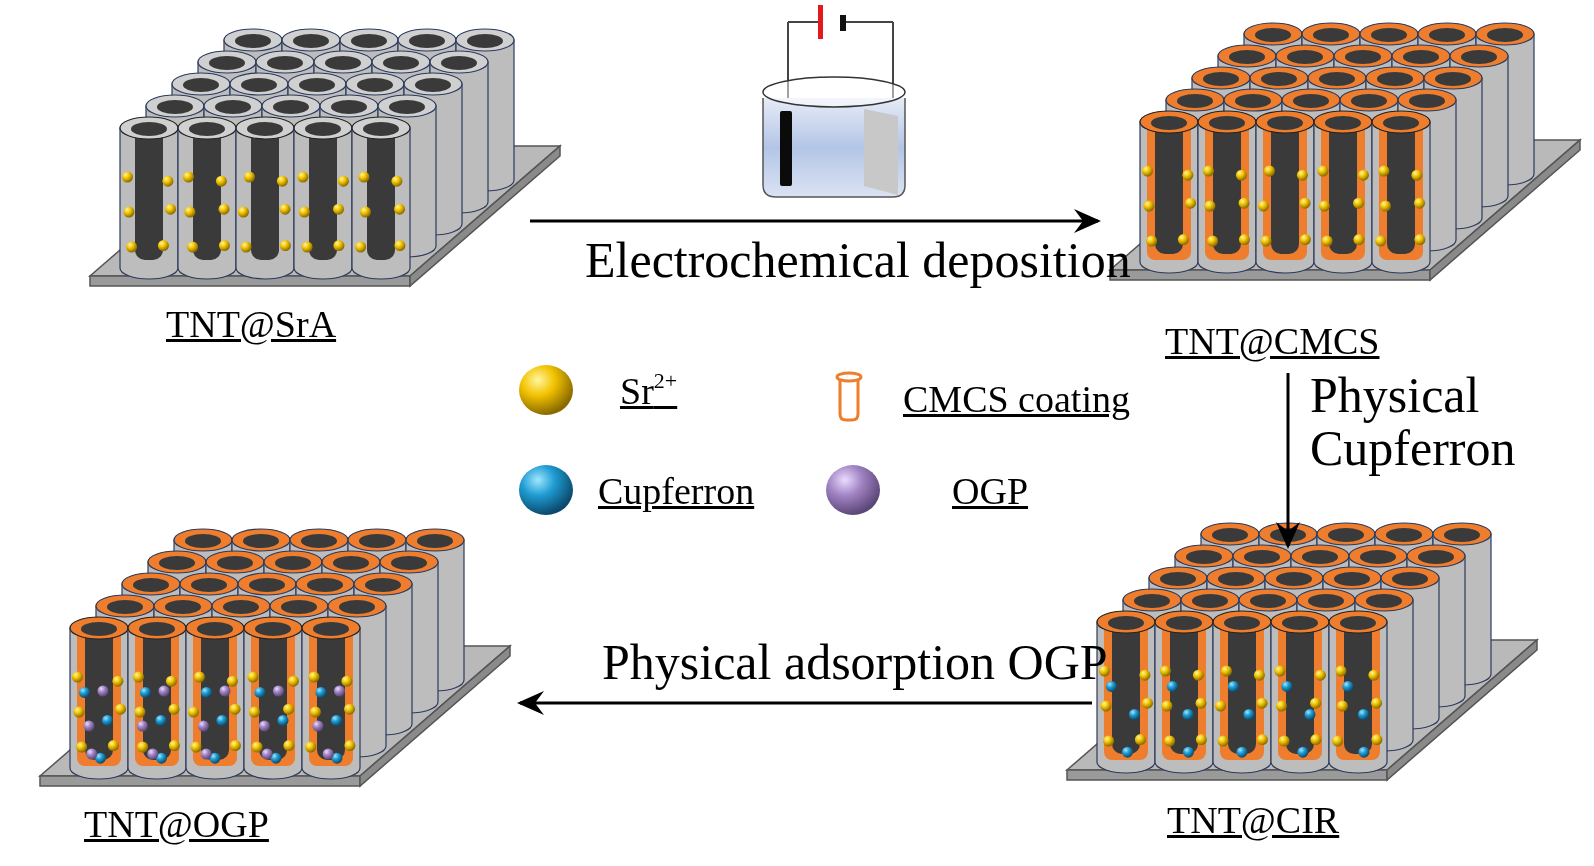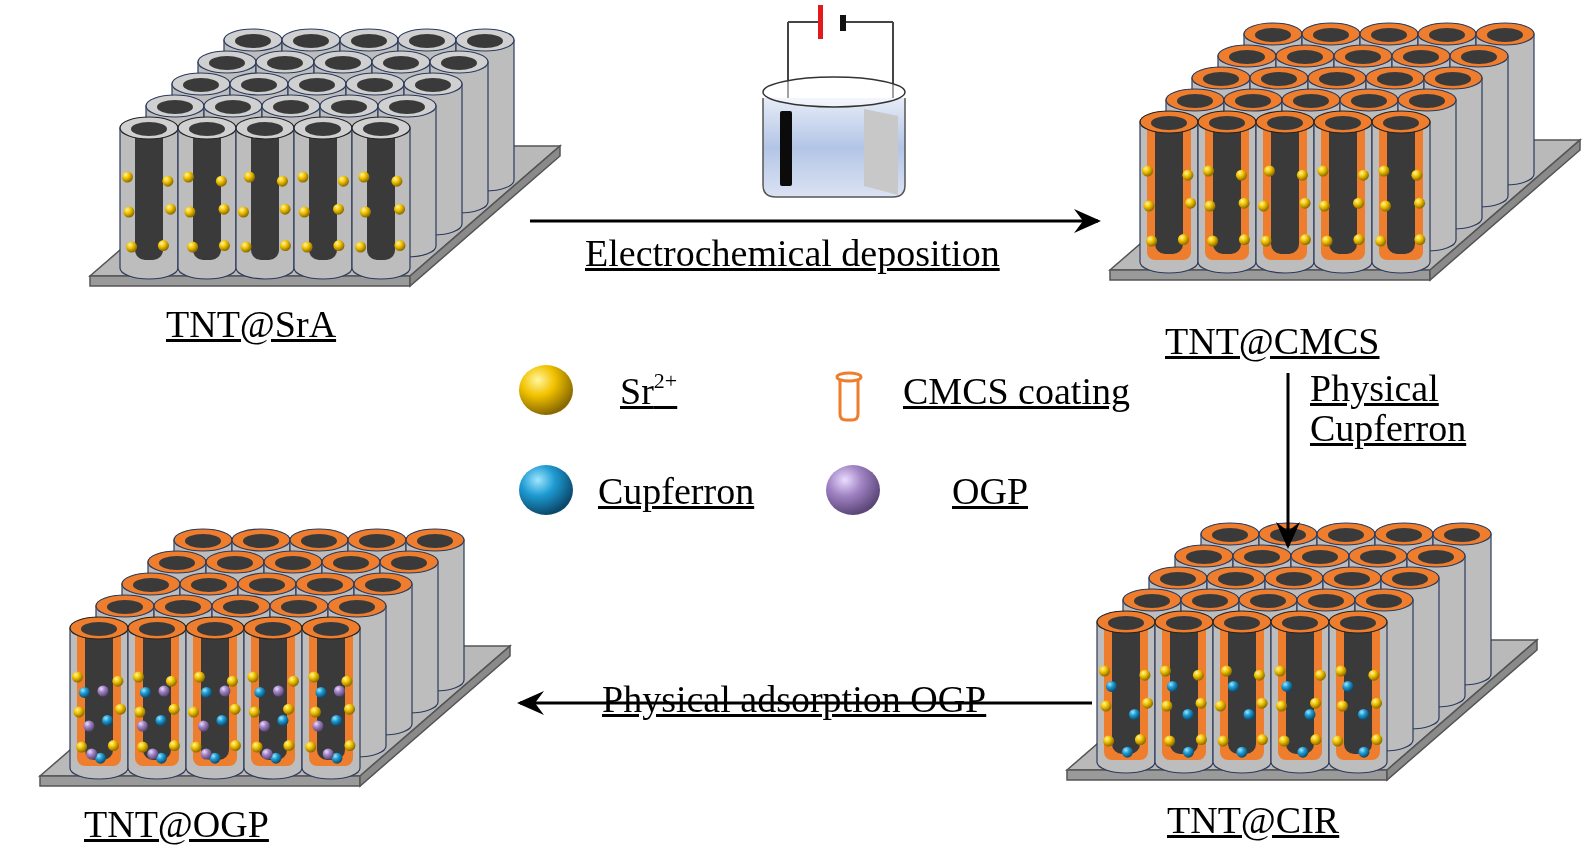--- a/index.html
+++ b/index.html
@@ -1,21 +1,21 @@
 <!DOCTYPE html>
 <html><head>
 <meta charset="utf-8">
 <style>
   html, body { margin:0; padding:0; background:#ffffff; }
   body { width:1594px; height:866px; position:relative; overflow:hidden;
          font-family:"Liberation Serif", "DejaVu Serif", serif; color:#000; }
   svg.scene { position:absolute; left:0; top:0; }
   .lbl { position:absolute; font-size:38px; line-height:1; white-space:nowrap;text-decoration:underline; }
   .lbl sup { font-size:22px; vertical-align:top; position:relative; top:-2px; }
-  .step { position:absolute; font-size:38px; line-height:1.05; white-space:nowrap;text-decoration:underline; }
+  .step { position:absolute; font-size:50px; line-height:1.05; white-space:nowrap; }
 </style>
 </head>
 <body>
 
 <svg class="scene" width="1594" height="866" viewBox="0 0 1594 866">
   <defs>
     <radialGradient id="g-sr" cx="35%" cy="30%" r="70%">
       <stop offset="0" stop-color="#fff6a0"></stop>
         <stop offset="0.45" stop-color="#f2c200"></stop>
         <stop offset="1" stop-color="#8a6a00"></stop>
@@ -787,18 +787,18 @@
 <div class="lbl" style="left:166px; top:305px;">TNT@SrA</div>
 <div class="lbl" style="left:1165px; top:322px;">TNT@CMCS</div>
 <div class="lbl" style="left:1167px; top:801px;">TNT@CIR</div>
 <div class="lbl" style="left:84px; top:805px;">TNT@OGP</div>
 
 <div class="step" style="left:585px; top:234px;">Electrochemical deposition</div>
 <div class="step" style="left:1310px; top:369px;">
   <div>Physical</div>
   <div>Cupferron</div>
 </div>
-<div class="step" style="left:602px; top:636px;margin-top:44px;">Physical adsorption OGP</div>
+<div class="step" style="left:602px; top:636px;">Physical adsorption OGP</div>
 
 <div class="lbl" style="left:620px; top:372px;"><span>Sr</span><sup>2+</sup></div>
-<div class="lbl" style="left:903px; top:372px;">CMCS coating</div>
+<div class="lbl" style="left:903px; top:380px;">CMCS coating</div>
 <div class="lbl" style="left:598px; top:472px;">Cupferron</div>
 <div class="lbl" style="left:952px; top:472px;">OGP</div>
 
 </body></html>

